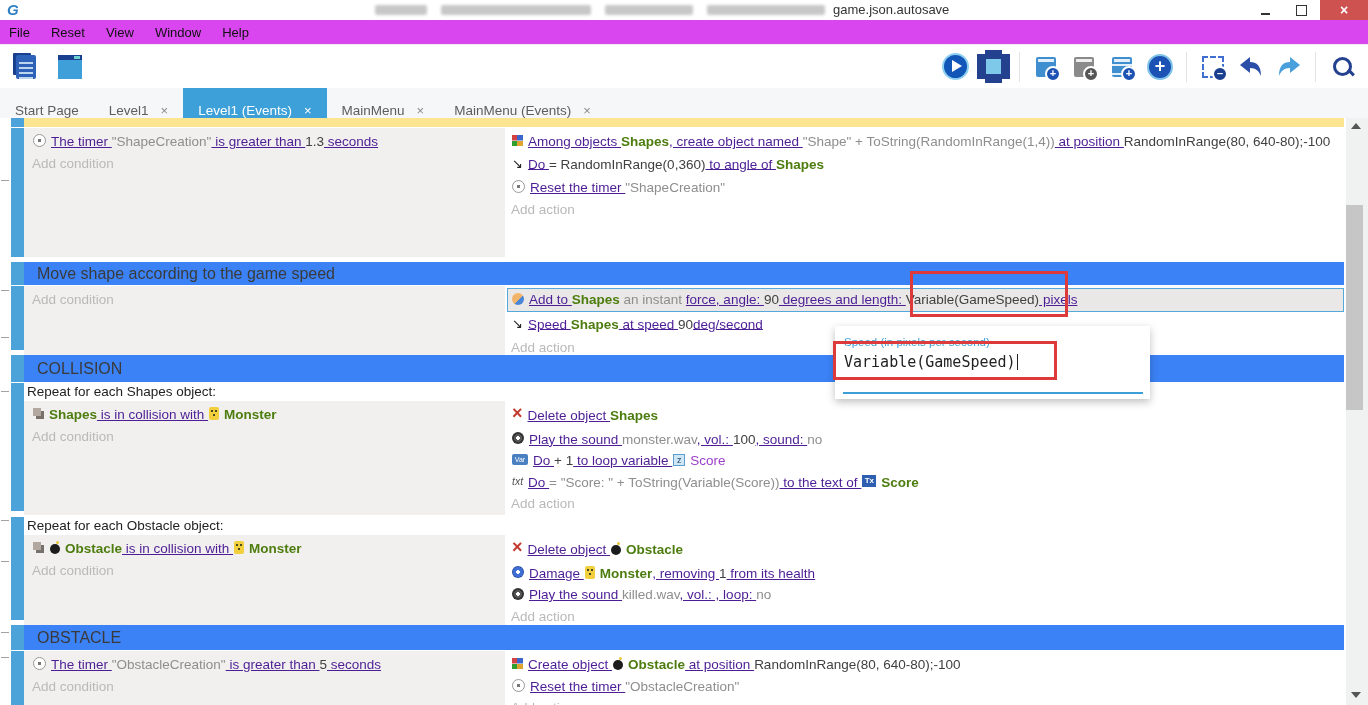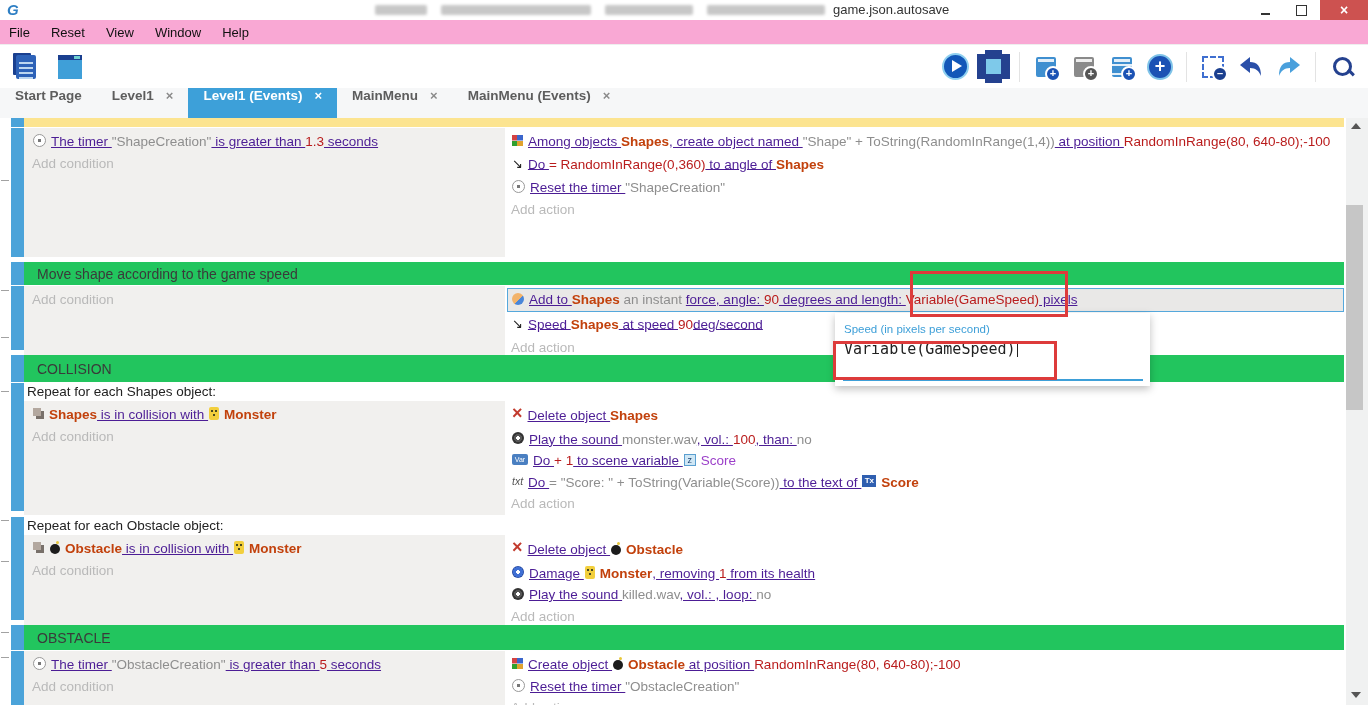--- a/index.html
+++ b/index.html
@@ -12,21 +12,21 @@
   .blur{height:10px;background:#c7c7c7;border-radius:2px;filter:blur(1.5px);}
   .title-text{position:absolute;left:833px;top:2px;font-size:13px;color:#333;text-align:center;}
   .winbtn{position:absolute;top:0;height:20px;display:flex;align-items:center;justify-content:center;cursor:default;}
   .btn-min{right:88px;width:30px;}
   .btn-min i{display:block;width:9px;height:2px;background:#333;margin-top:8px;}
   .btn-restore{right:50px;width:34px;}
   .restore-glyph{position:relative;width:9px;height:9px;border:1px solid #333;background:#fff;}
   .restore-glyph::before{content:"";position:absolute;left:2px;top:-4px;width:9px;height:9px;border:1px solid #333;z-index:-1;}
   .btn-close{right:0;width:48px;background:#cd5250;color:#fff;font-size:14px;font-weight:bold;}
   
-  .menubar{position:absolute;top:20px;left:0;right:0;height:25px;background:#f9a8d4;border-bottom:1px solid #eee;
+  .menubar{position:absolute;top:20px;left:0;right:0;height:25px;background:#d946ef;border-bottom:1px solid #eee;
            display:flex;align-items:center;padding-left:9px;box-sizing:border-box;font-size:13px;color:#111;}
   .menu-item{margin-right:21px;}
   
   .toolbar{position:absolute;top:45px;left:0;right:0;height:43px;background:#fff;display:flex;align-items:center;}
   .tb-left{display:flex;align-items:center;padding-left:10px;gap:12px;}
   .tb-right{margin-left:auto;display:flex;align-items:center;gap:6px;padding-right:10px;}
   .tb{width:32px;height:34px;display:flex;align-items:center;justify-content:center;position:relative;}
   .tb-sep{width:1px;height:30px;background:#e3e3e3;margin:0 4px;}
   .open-project-icon{width:20px;height:24px;background:#2d62b8;border-radius:2px;box-shadow:-4px -3px 0 -1px #1a3f8f;
      background-image:repeating-linear-gradient(#2d62b8 0 3px,#bcd6f0 3px 5px);background-size:14px 100%;background-repeat:no-repeat;background-position:3px 4px;}
@@ -47,44 +47,44 @@
   .add-comment-icon{background:#3f8fd0;background-image:repeating-linear-gradient(rgba(255,255,255,0) 0 7px,rgba(255,255,255,.85) 7px 9px);}
   .add-circle-icon{width:22px;height:22px;border-radius:50%;background:#1b52b4;border:2px solid #7fc3e8;color:#fff;
      font-size:18px;font-weight:bold;line-height:20px;text-align:center;}
   .delete-event-icon{width:18px;height:18px;border:2px dashed #3f6fd0;position:relative;}
   .delete-event-icon::after{content:"–";position:absolute;right:-6px;bottom:-6px;width:12px;height:12px;border-radius:50%;
      background:#1b3f8f;border:2px solid #fff;color:#fff;font-size:11px;line-height:10px;text-align:center;font-weight:bold;}
   .search-icon{width:13px;height:13px;border:3px solid #24418f;border-radius:50%;position:relative;}
   .search-icon::after{content:"";position:absolute;left:11px;top:11px;width:8px;height:3px;background:#24418f;transform:rotate(45deg);}
   
   .tabbar{position:absolute;top:88px;left:0;right:0;height:30px;background:#f6f7f8;display:flex;align-items:stretch;font-size:13.5px;}
-  .tab{display:flex;align-items:flex-start;padding:0 15px;color:#5d5d5d;gap:12px;font-weight:bold;}
+  .tab{display:flex;align-items:flex-end;padding:0 15px;color:#5d5d5d;gap:12px;}
   .tab .x{color:#8a8a8a;font-size:13px;}
   .tab.active{background:#3da0d9;color:#fff;}
   .tab.active .x{color:#fff;}
   
   .events{position:absolute;top:118px;left:0;right:0;bottom:0;background:#fff;overflow:hidden;}
   .blk{display:flex;margin-right:24px;}
   .gut{width:11px;flex:0 0 11px;}
   .bar{width:13px;flex:0 0 13px;background:#4ba3d9;}
   .strip{height:9px;margin-bottom:1px;}
   .strip .fill{flex:1;background:#fce490;}
   .comment{margin-bottom:1px;}
-  .comment .cbody{flex:1;background:#22c55e;font-size:14px;color:#3a3a3a;display:flex;align-items:center;padding-left:13px;text-align:center;}
+  .comment .cbody{flex:1;background:#3b82f6;font-size:16px;color:#3a3a3a;display:flex;align-items:center;padding-left:13px;text-align:center;}
   .event{margin-bottom:5px;}
   .ebody{flex:1;display:flex;flex-direction:column;}
   .ehdr{font-size:13.5px;color:#222;padding:1px 0 2px 3px;background:#fff;}
   .cols{flex:1;display:flex;}
   .conds{width:481px;flex:0 0 481px;background:#f1f0ee;padding:3px 0 0 6px;box-sizing:border-box;}
   .acts{flex:1;background:#fff;padding:3px 0 0 4px;box-sizing:border-box;}
   .line{font-size:13.5px;line-height:21.5px;min-height:21.5px;padding-left:2px;}
   .line.sel{background:#e9e8e7;border:1px solid #55a8dc;margin:-1px 0 1px -2px;padding-left:3px;}
   .tok-p{color:#4c1d95;text-decoration:underline;}
-  .tok-obj{color:#c2410c;font-weight:bold;}
-  .tok-num{color:#b91c1c;}
+  .tok-obj{color:#4d7c0f;font-weight:bold;}
+  .tok-num{color:#404040;}
   .tok-str{color:#8e8e8e;}
   .tok-ph{color:#b9b9b9;}
   .tok-svar{color:#9b3fc9;}
   
   .icn{display:inline-block;vertical-align:middle;margin:0 5px 3px 1px;position:relative;}
   .timer-icon{width:11px;height:11px;border:1px solid #999;border-radius:50%;background:radial-gradient(circle,#777 0 1.5px,#fff 1.5px);}
   .create-icon{width:11px;height:11px;background-image:linear-gradient(90deg,#d34343 50%,#3b66cc 50%),linear-gradient(90deg,#2fa02f 50%,#e0a32e 50%);
      background-size:100% 50%;background-position:0 0,0 100%;background-repeat:no-repeat;}
   .angle-icon::before,.rotate-icon::before{content:"↘";color:#222;font-size:13px;line-height:12px;}
   .scale-icon::before{content:"↕";color:#222;font-size:13px;line-height:12px;display:inline-block;transform:rotate(45deg);}
@@ -101,21 +101,21 @@
   .monster-icon{width:10px;height:13px;background:#f2cf3d;border-radius:2px;}
   .monster-icon::before{content:"";position:absolute;top:3px;left:2px;width:2px;height:2px;background:#4a4a20;box-shadow:4px 0 0 #4a4a20,2px 4px 0 #4a4a20;}
   .obstacle-icon{width:10px;height:10px;background:#1c1c1c;border-radius:50%;margin-top:3px;}
   .obstacle-icon::before{content:"";position:absolute;top:-3px;left:6px;width:3px;height:3px;background:#e8c73a;border-radius:50%;}
   .shapes-icon{width:8px;height:8px;background:#b3a89f;box-shadow:3px 3px 0 #78706a;margin-right:8px;margin-bottom:6px;}
   .force-icon{width:12px;height:12px;border-radius:50%;background:linear-gradient(135deg,#f2b36b 55%,#4a86d8 55%);}
   .damage-icon{width:12px;height:12px;border-radius:50%;background:radial-gradient(circle,#fff 0 2px,#3f6fd4 2px 5px,#2a4fa8 5px);}
   
   .fold{position:absolute;left:1px;width:8px;height:0;border-top:1px solid #a2a2a2;}
   
-  .popup{position:absolute;left:835px;top:313px;width:315px;height:73px;background:#fff;box-shadow:0 3px 8px rgba(0,0,0,.25);z-index:20;box-sizing:border-box;padding:10px 0 0 9px;}
+  .popup{position:absolute;left:835px;top:326px;width:315px;height:73px;background:#fff;box-shadow:0 3px 8px rgba(0,0,0,.25);z-index:20;box-sizing:border-box;padding:10px 0 0 9px;}
   .popup-label{font-size:11.5px;color:#3d9fd8;}
   .popup-input{margin-top:5px;font-family:"DejaVu Sans Mono","Liberation Mono",monospace;font-size:15px;color:#222;white-space:nowrap;}
   .caret{display:inline-block;width:1px;height:16px;background:#222;vertical-align:-3px;margin-left:1px;}
   .popup-underline{position:absolute;left:8px;bottom:5px;width:300px;height:2px;background:#3d9fd8;}
   
   .ann{position:absolute;border:3px solid #dd3b3b;z-index:30;}
   .ann1{left:910px;top:271px;width:152px;height:40px;}
   .ann2{left:833px;top:341px;width:218px;height:33px;}
   
   .vscroll{position:absolute;top:0;bottom:0;left:1346px;right:0;background:#f0f1f1;z-index:10;}
@@ -285,22 +285,22 @@
     <div class="bar"></div>
     <div class="ebody">
       <div class="ehdr">Repeat for each Shapes object:</div>
       <div class="cols">
         <div class="conds">
           <div class="line"><span class="icn shapes-icon"></span><span class="tok tok-obj">Shapes</span><span class="tok tok-p"> is in collision with </span><span class="icn monster-icon"></span><span class="tok tok-obj">Monster</span></div>
           <div class="line"><span class="tok tok-ph">Add condition</span></div>
         </div>
         <div class="acts">
           <div class="line"><span class="icn delete-icon"></span><span class="tok tok-p">Delete object </span><span class="tok tok-obj">Shapes</span></div>
-          <div class="line"><span class="icn sound-icon"></span><span class="tok tok-p">Play the sound </span><span class="tok tok-str">monster.wav</span><span class="tok tok-p">, vol.: </span><span class="tok tok-num">100</span><span class="tok tok-p">, than: </span><span class="tok tok-str">no</span></div>
-          <div class="line"><span class="icn variable-icon"></span><span class="tok tok-p">Do </span><span class="tok tok-num">+ 1</span><span class="tok tok-p"> to scene variable </span><span class="icn scene-variable-icon"></span><span class="tok tok-svar">Score</span></div>
+          <div class="line"><span class="icn sound-icon"></span><span class="tok tok-p">Play the sound </span><span class="tok tok-str">monster.wav</span><span class="tok tok-p">, vol.: </span><span class="tok tok-num">100</span><span class="tok tok-p">, sound: </span><span class="tok tok-str">no</span></div>
+          <div class="line"><span class="icn variable-icon"></span><span class="tok tok-p">Do </span><span class="tok tok-num">+ 1</span><span class="tok tok-p"> to loop variable </span><span class="icn scene-variable-icon"></span><span class="tok tok-svar">Score</span></div>
           <div class="line"><span class="icn text-icon"></span><span class="tok tok-p">Do </span><span class="tok tok-str">= "Score: " + ToString(Variable(Score))</span><span class="tok tok-p"> to the text of </span><span class="icn text-object-icon"></span><span class="tok tok-obj">Score</span></div>
           <div class="line"><span class="tok tok-ph">Add action</span></div>
         </div>
       </div>
     </div>
   </div>
 
   <div class="blk event" style="height:103px">
     <div class="gut"></div>
     <div class="bar"></div>

